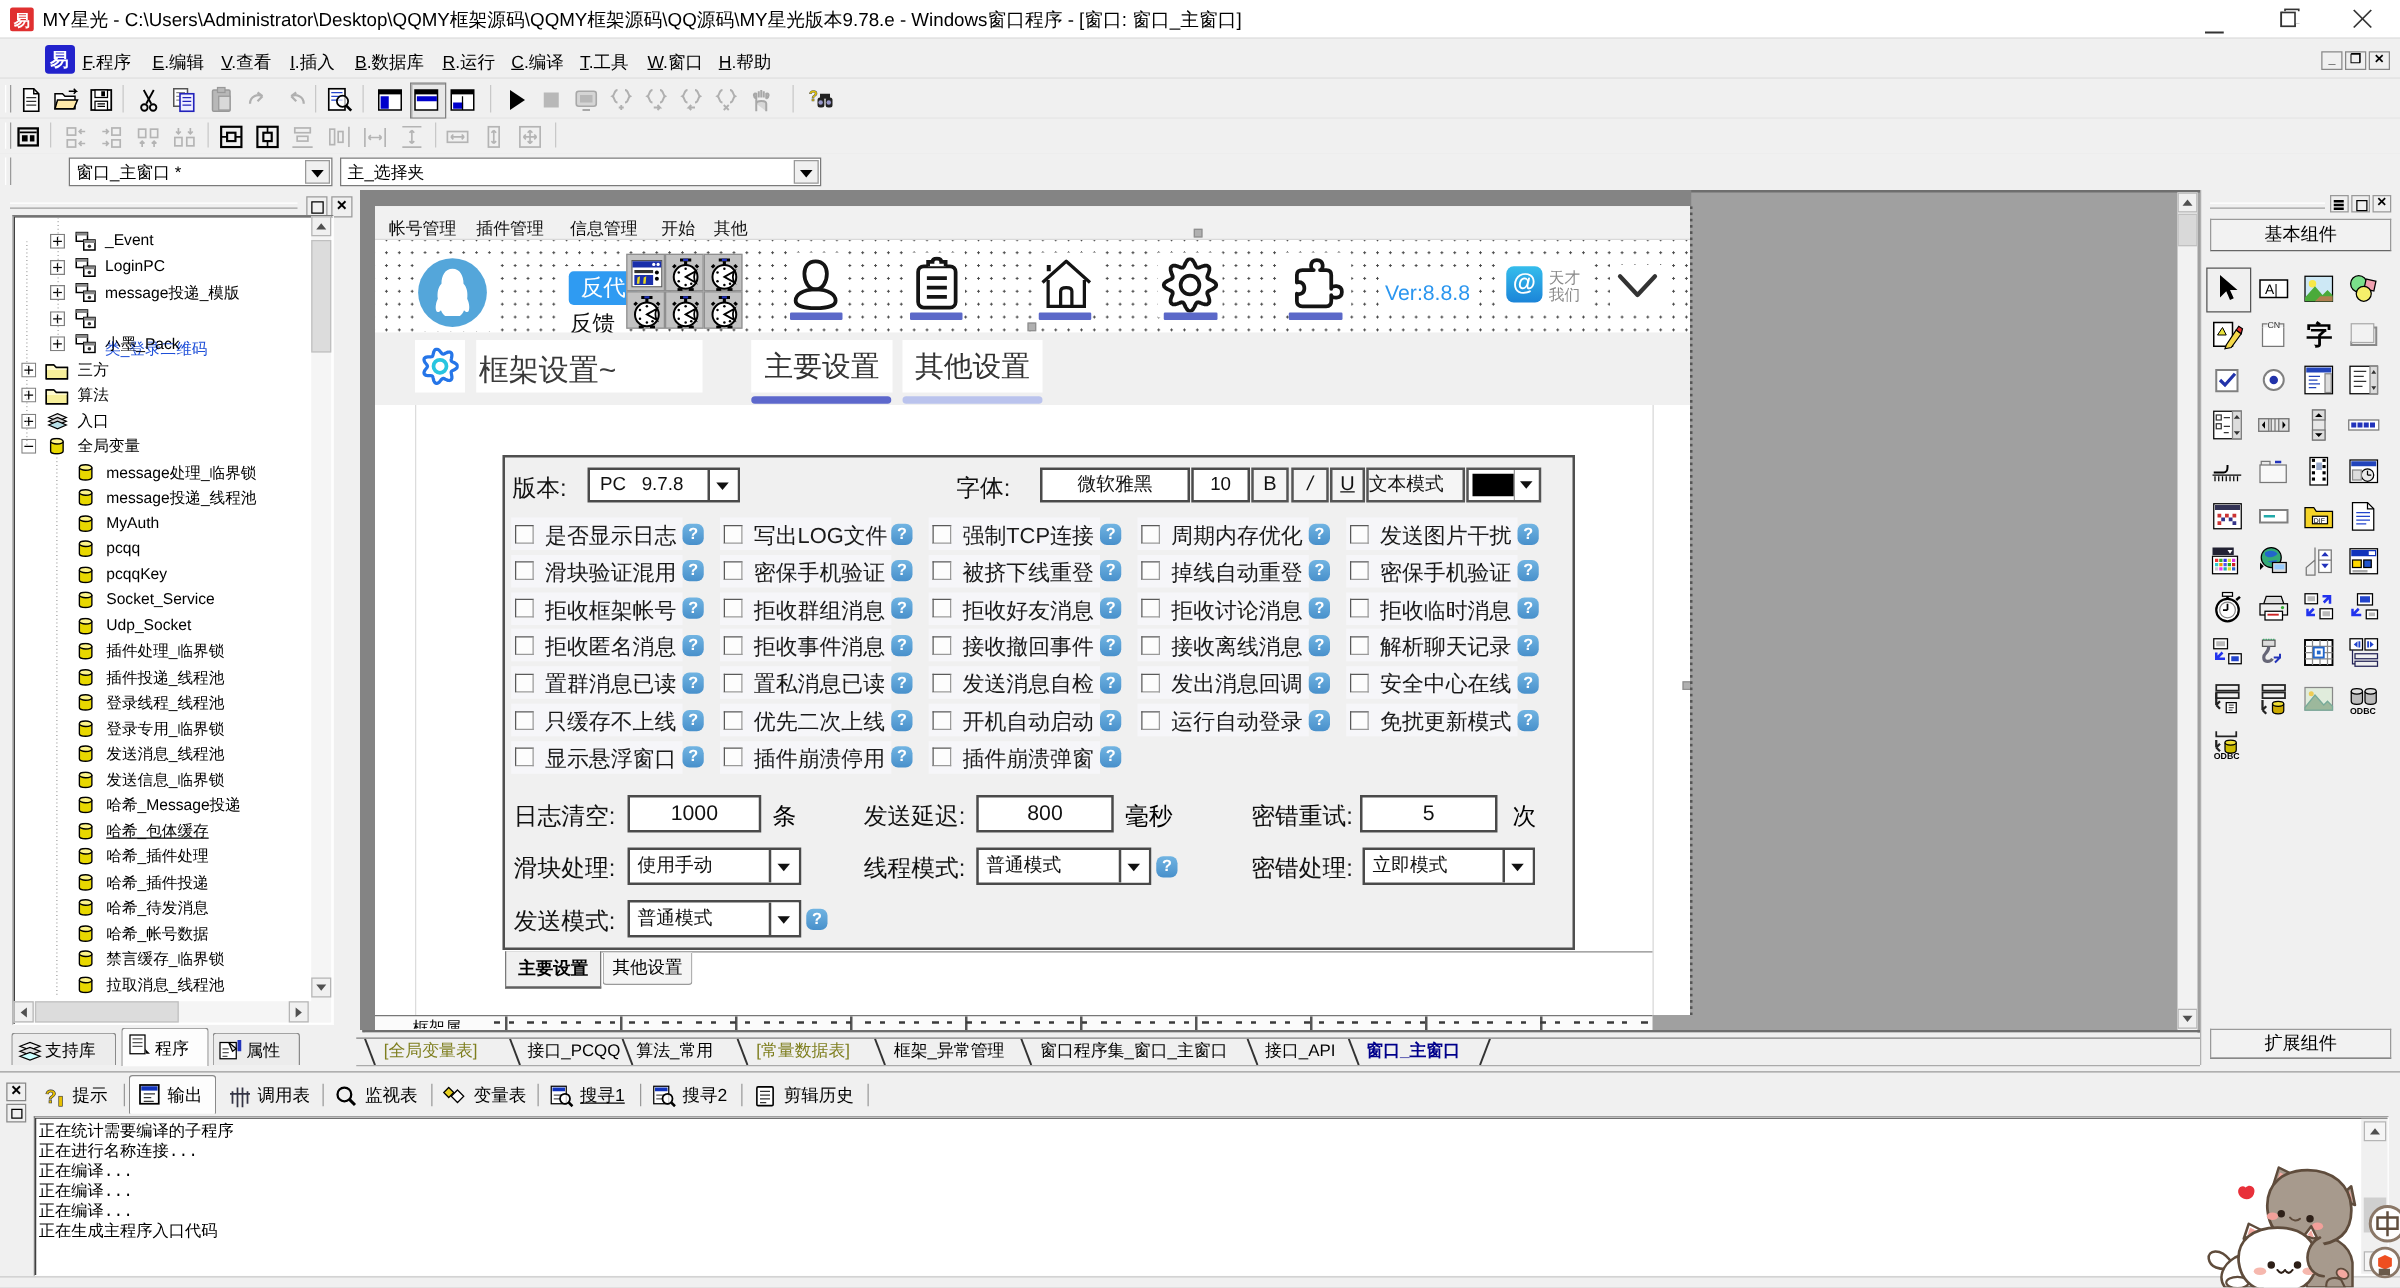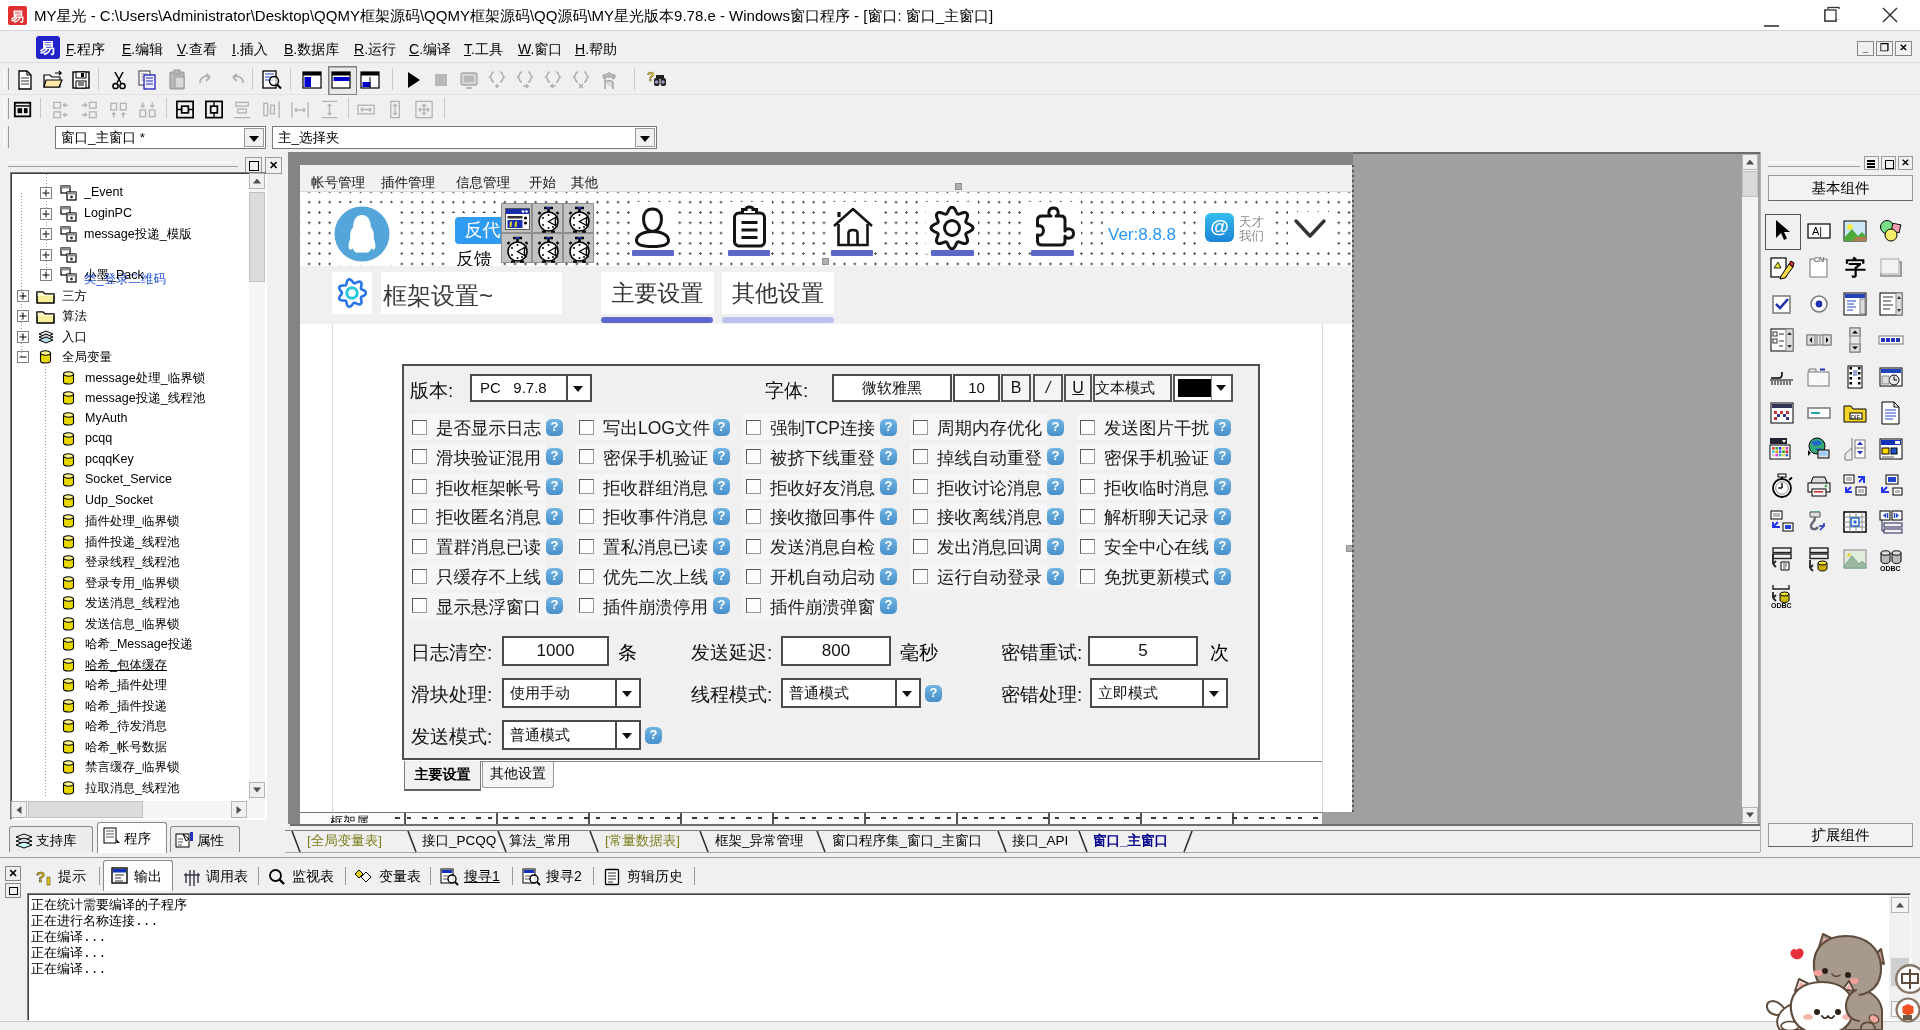--- a/index.html
+++ b/index.html
@@ -1556,20 +1556,21 @@
     <div style="position:absolute;left:30px;top:5px;font-size:14px;color:#000;white-space:nowrap;">剪辑历史</div>
     <div style="position:absolute;right:0;top:4px;width:1px;height:18px;background:#999;"></div>
   </div>
 <div class="abs" style="left:27px;top:893px;width:1884px;height:128px;background:#fff;border:1px solid;border-color:#808080 #fdfdfd #fdfdfd #808080;box-shadow:inset 1px 1px 0 #404040;box-sizing:border-box;"></div>
 <div class="abs" style="left:31px;top:898px;width:1850px;height:118px;font-family:'Liberation Mono',monospace;font-size:13px;color:#000;overflow:hidden;white-space:nowrap;">
     <div style="height:16px;line-height:16px;">正在统计需要编译的子程序</div>
     <div style="height:16px;line-height:16px;">正在进行名称连接...</div>
     <div style="height:16px;line-height:16px;">正在编译...</div>
     <div style="height:16px;line-height:16px;">正在编译...</div>
     <div style="height:16px;line-height:16px;">正在编译...</div>
+    <div style="height:16px;line-height:16px;">正在生成主程序入口代码</div>
   </div>
 <div class="abs" style="left:1889px;top:895px;width:21px;height:124px;background:#f0f0f0;"></div>
 <div class="abs" style="left:1891px;top:897px;width:18px;height:16px;background:#f5f5f5;border:1px solid #b5b5b5;box-sizing:border-box;">
     <div style="position:absolute;left:50%;top:50%;transform:translate(-50%,-50%);width:0;height:0;border-left:4px solid transparent;border-right:4px solid transparent;border-bottom:5px solid #505050;"></div>
   </div>
 <div class="abs" style="left:1891px;top:1001px;width:18px;height:16px;background:#f5f5f5;border:1px solid #b5b5b5;box-sizing:border-box;">
     <div style="position:absolute;left:50%;top:50%;transform:translate(-50%,-50%);width:0;height:0;border-left:4px solid transparent;border-right:4px solid transparent;border-top:5px solid #505050;"></div>
   </div>
 <div class="abs" style="left:1891px;top:958px;width:18px;height:28px;background:#cfcfcf;"></div>
 <div class="abs" style="left:0px;top:1021px;width:1920px;height:9px;background:#f0f0f0;border-top:1px solid #c9c9c9;"></div>

